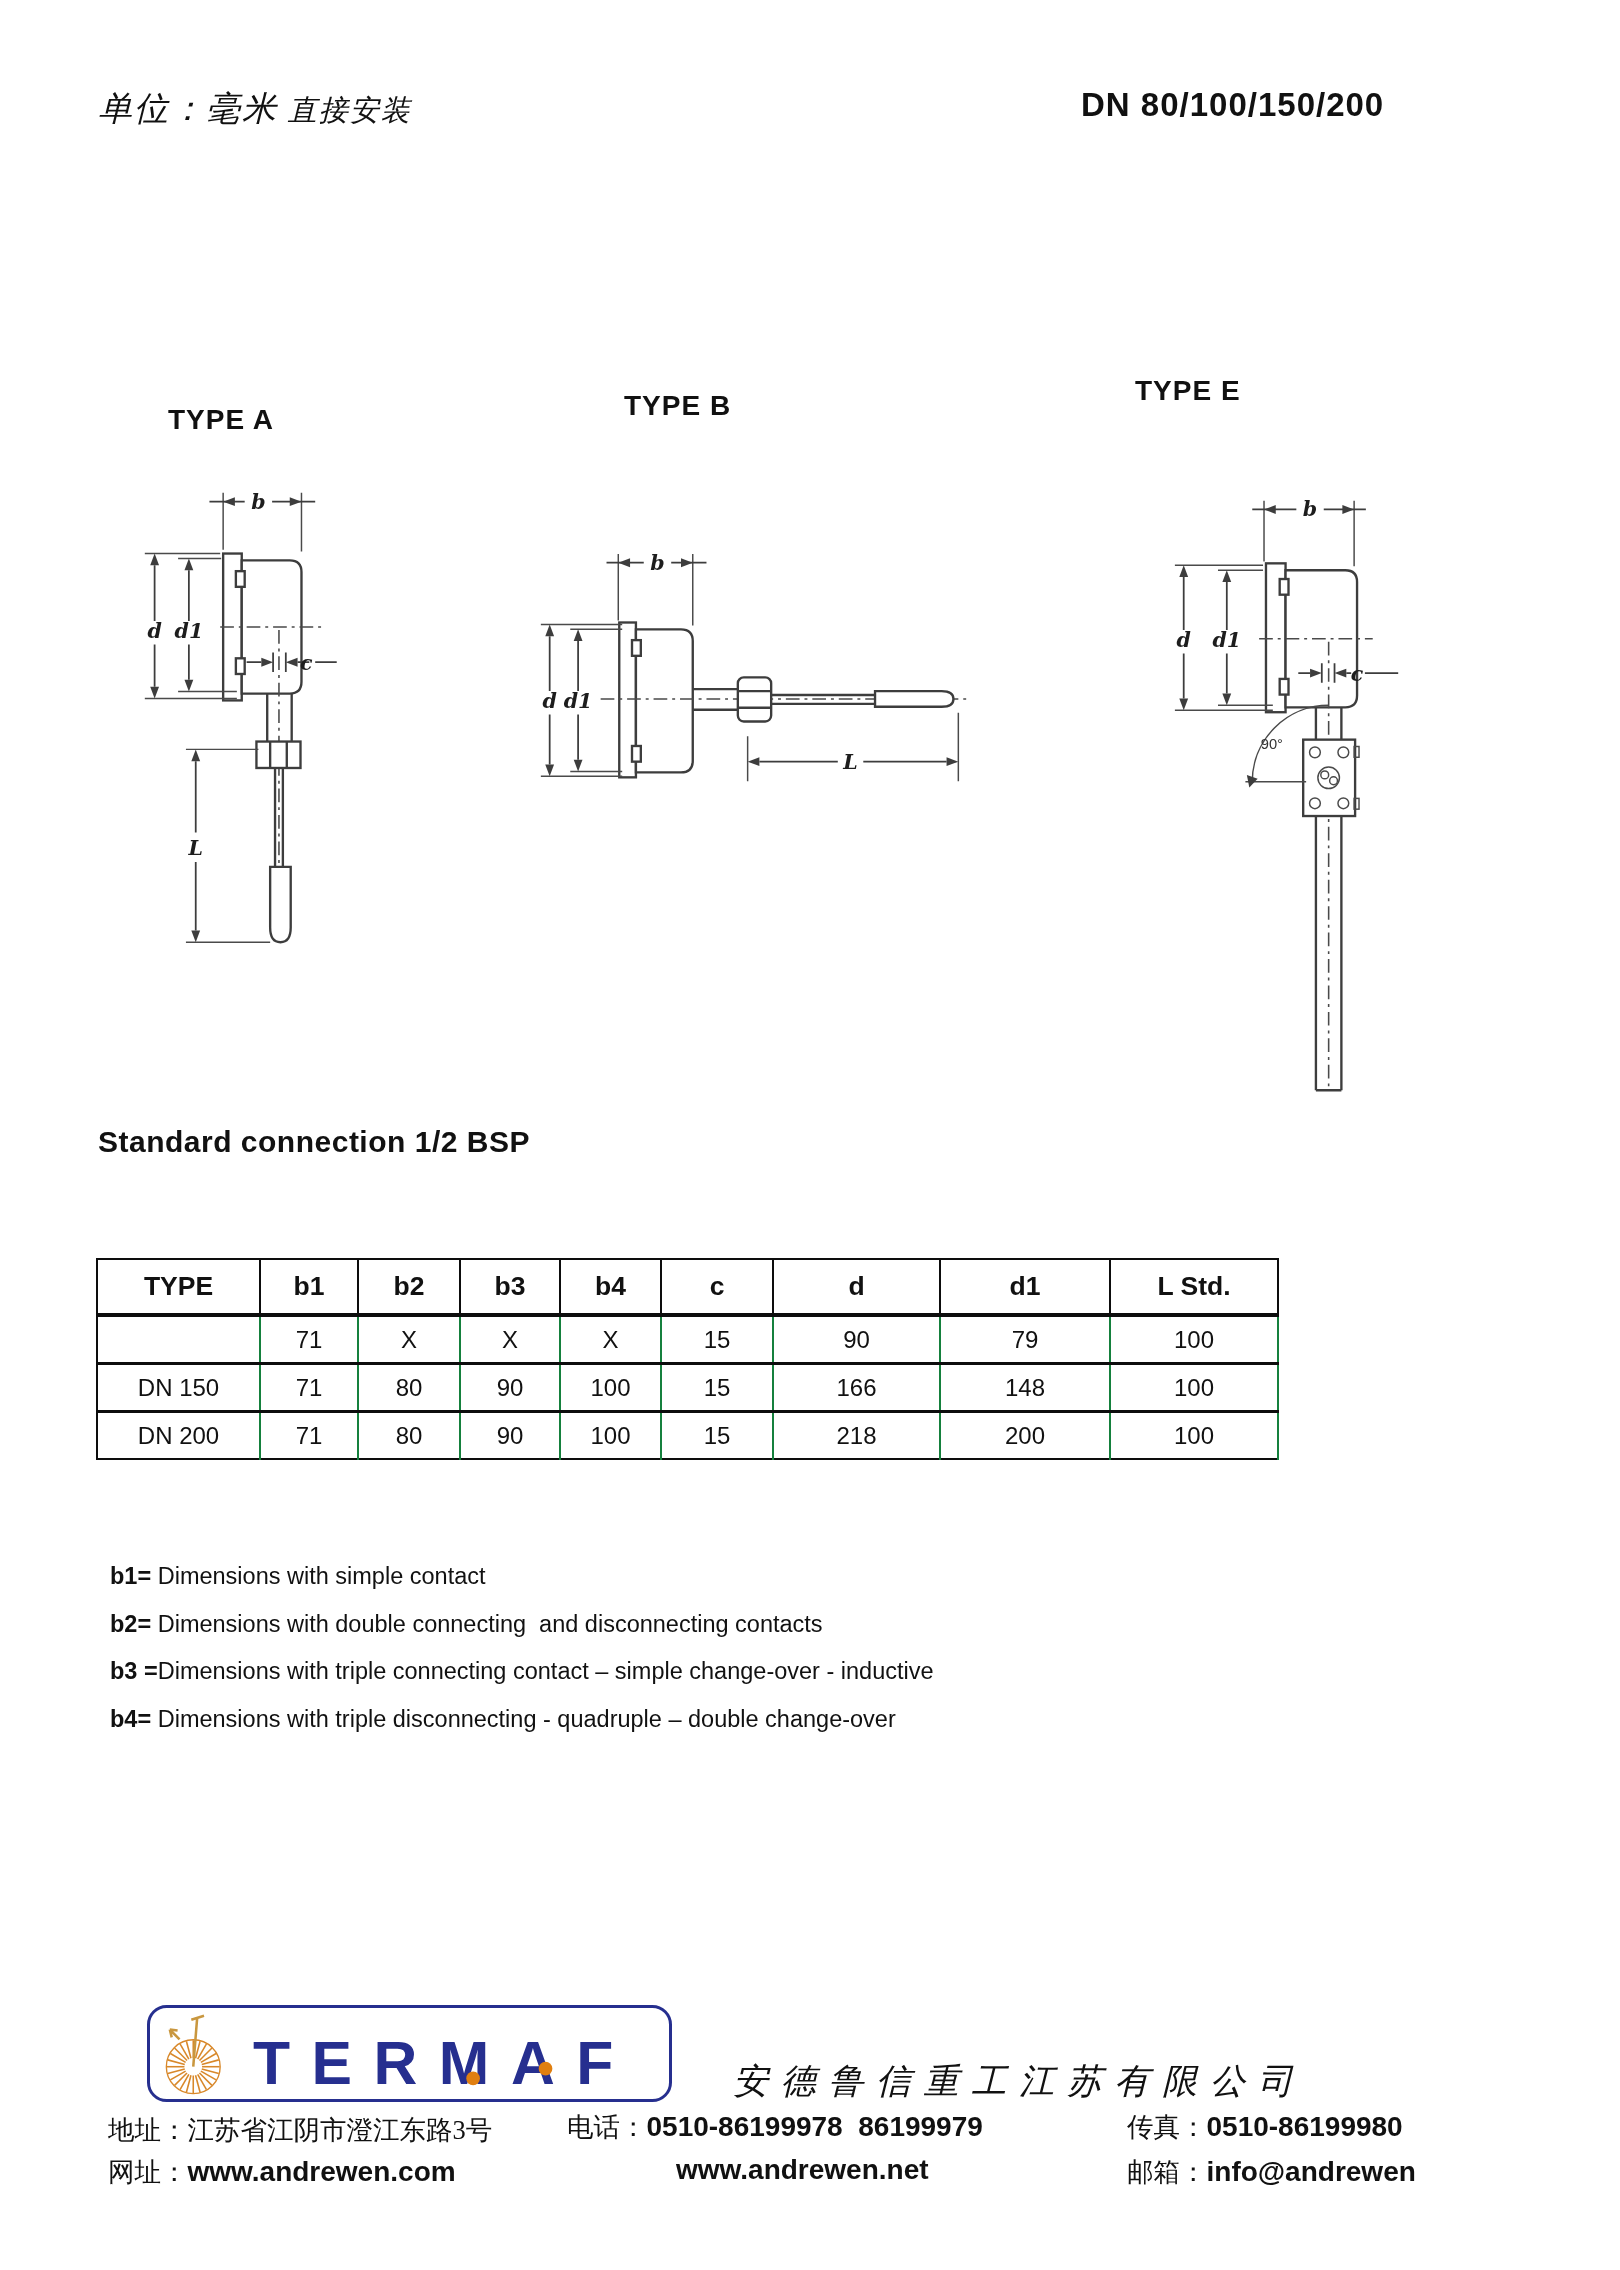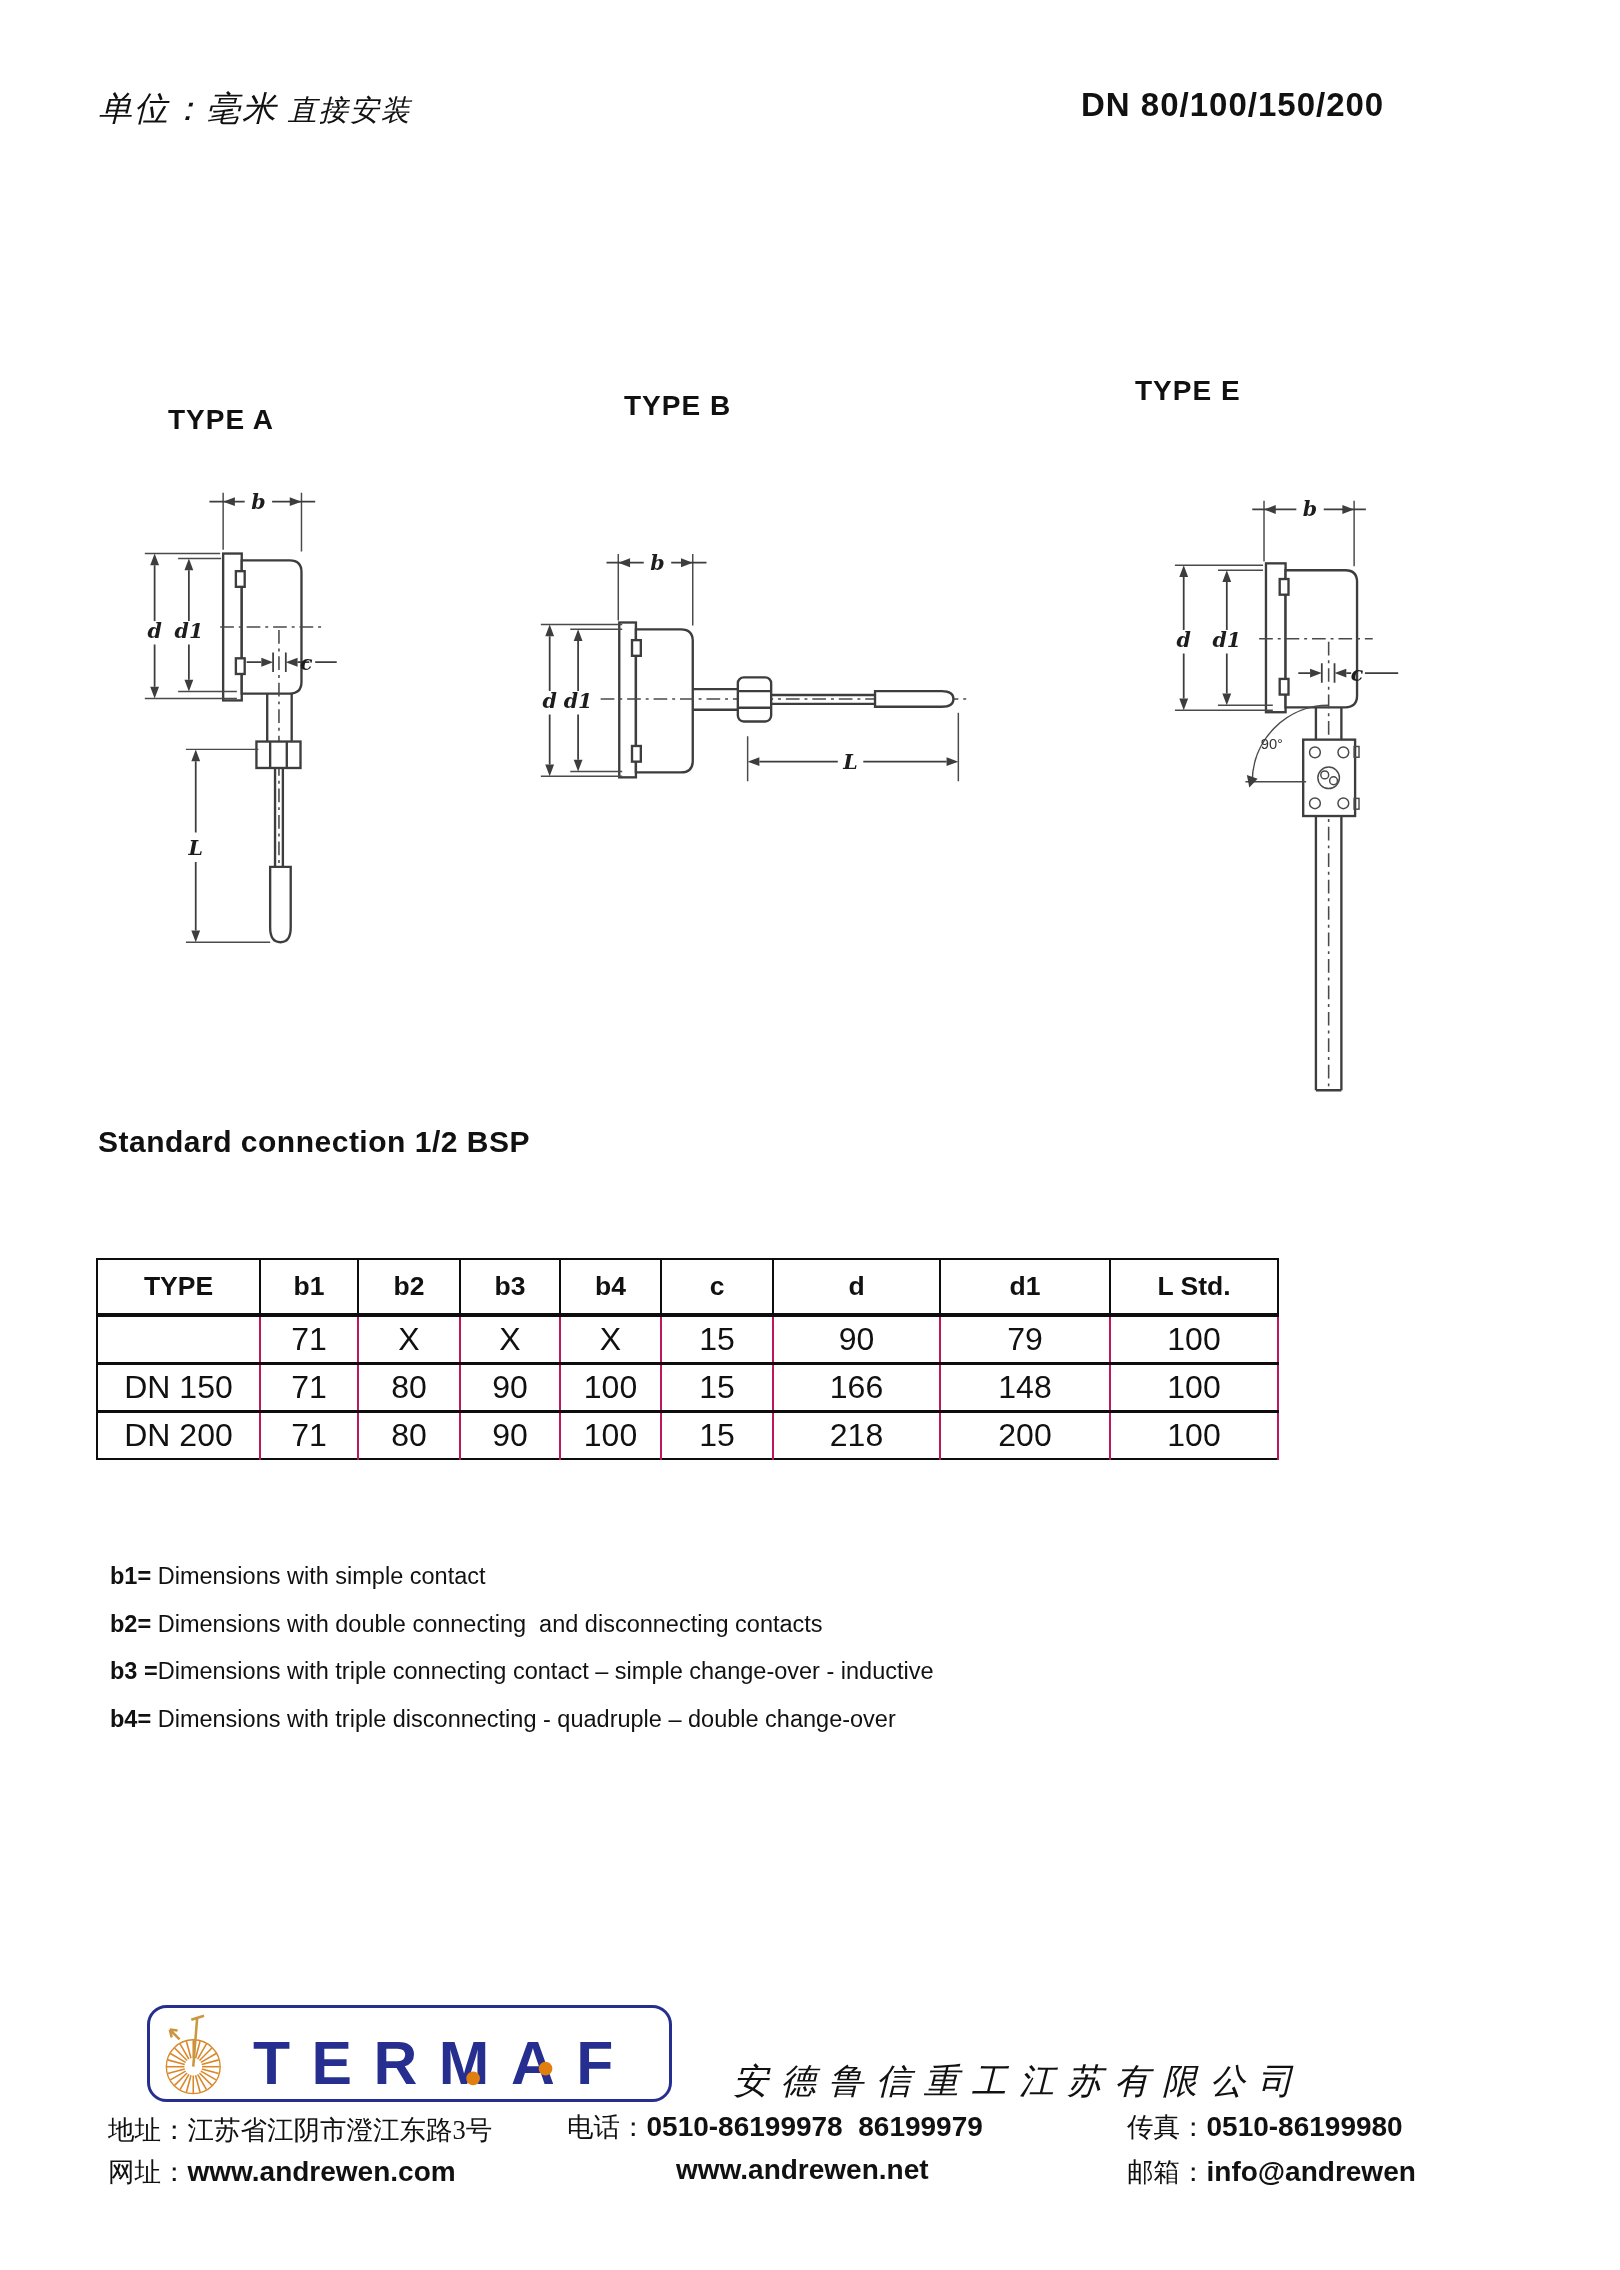--- a/index.html
+++ b/index.html
@@ -44,22 +44,22 @@
   
   #dims-table{
     position:absolute;left:96px;top:1258px;width:1179px;
     border-collapse:collapse;table-layout:fixed;border:2.9px solid #0d0d0d;
   }
   #dims-table th{
     height:51px;font-size:26.5px;font-weight:bold;text-align:center;
     border:2px solid #0d0d0d;border-bottom:4.9px solid #0d0d0d;
   }
   #dims-table td{
-    height:43px;font-size:32px;font-weight:normal;text-align:center;
-    border-left:2px solid #0d0d0d;border-right:2px solid #be185d;border-top:3.9px solid #0d0d0d;
+    height:43px;font-size:24px;font-weight:normal;text-align:center;
+    border-left:2px solid #0d0d0d;border-right:2px solid #15803d;border-top:3.9px solid #0d0d0d;
   }
 
   
   #notes{left:110px;top:1563px;font-size:23.5px;}
   .note-line{margin-bottom:20.6px;white-space:pre-wrap;}
   .note-key{font-weight:bold;}
 
   
   #logo-box{
     left:147px;top:2005px;width:519px;height:91px;

